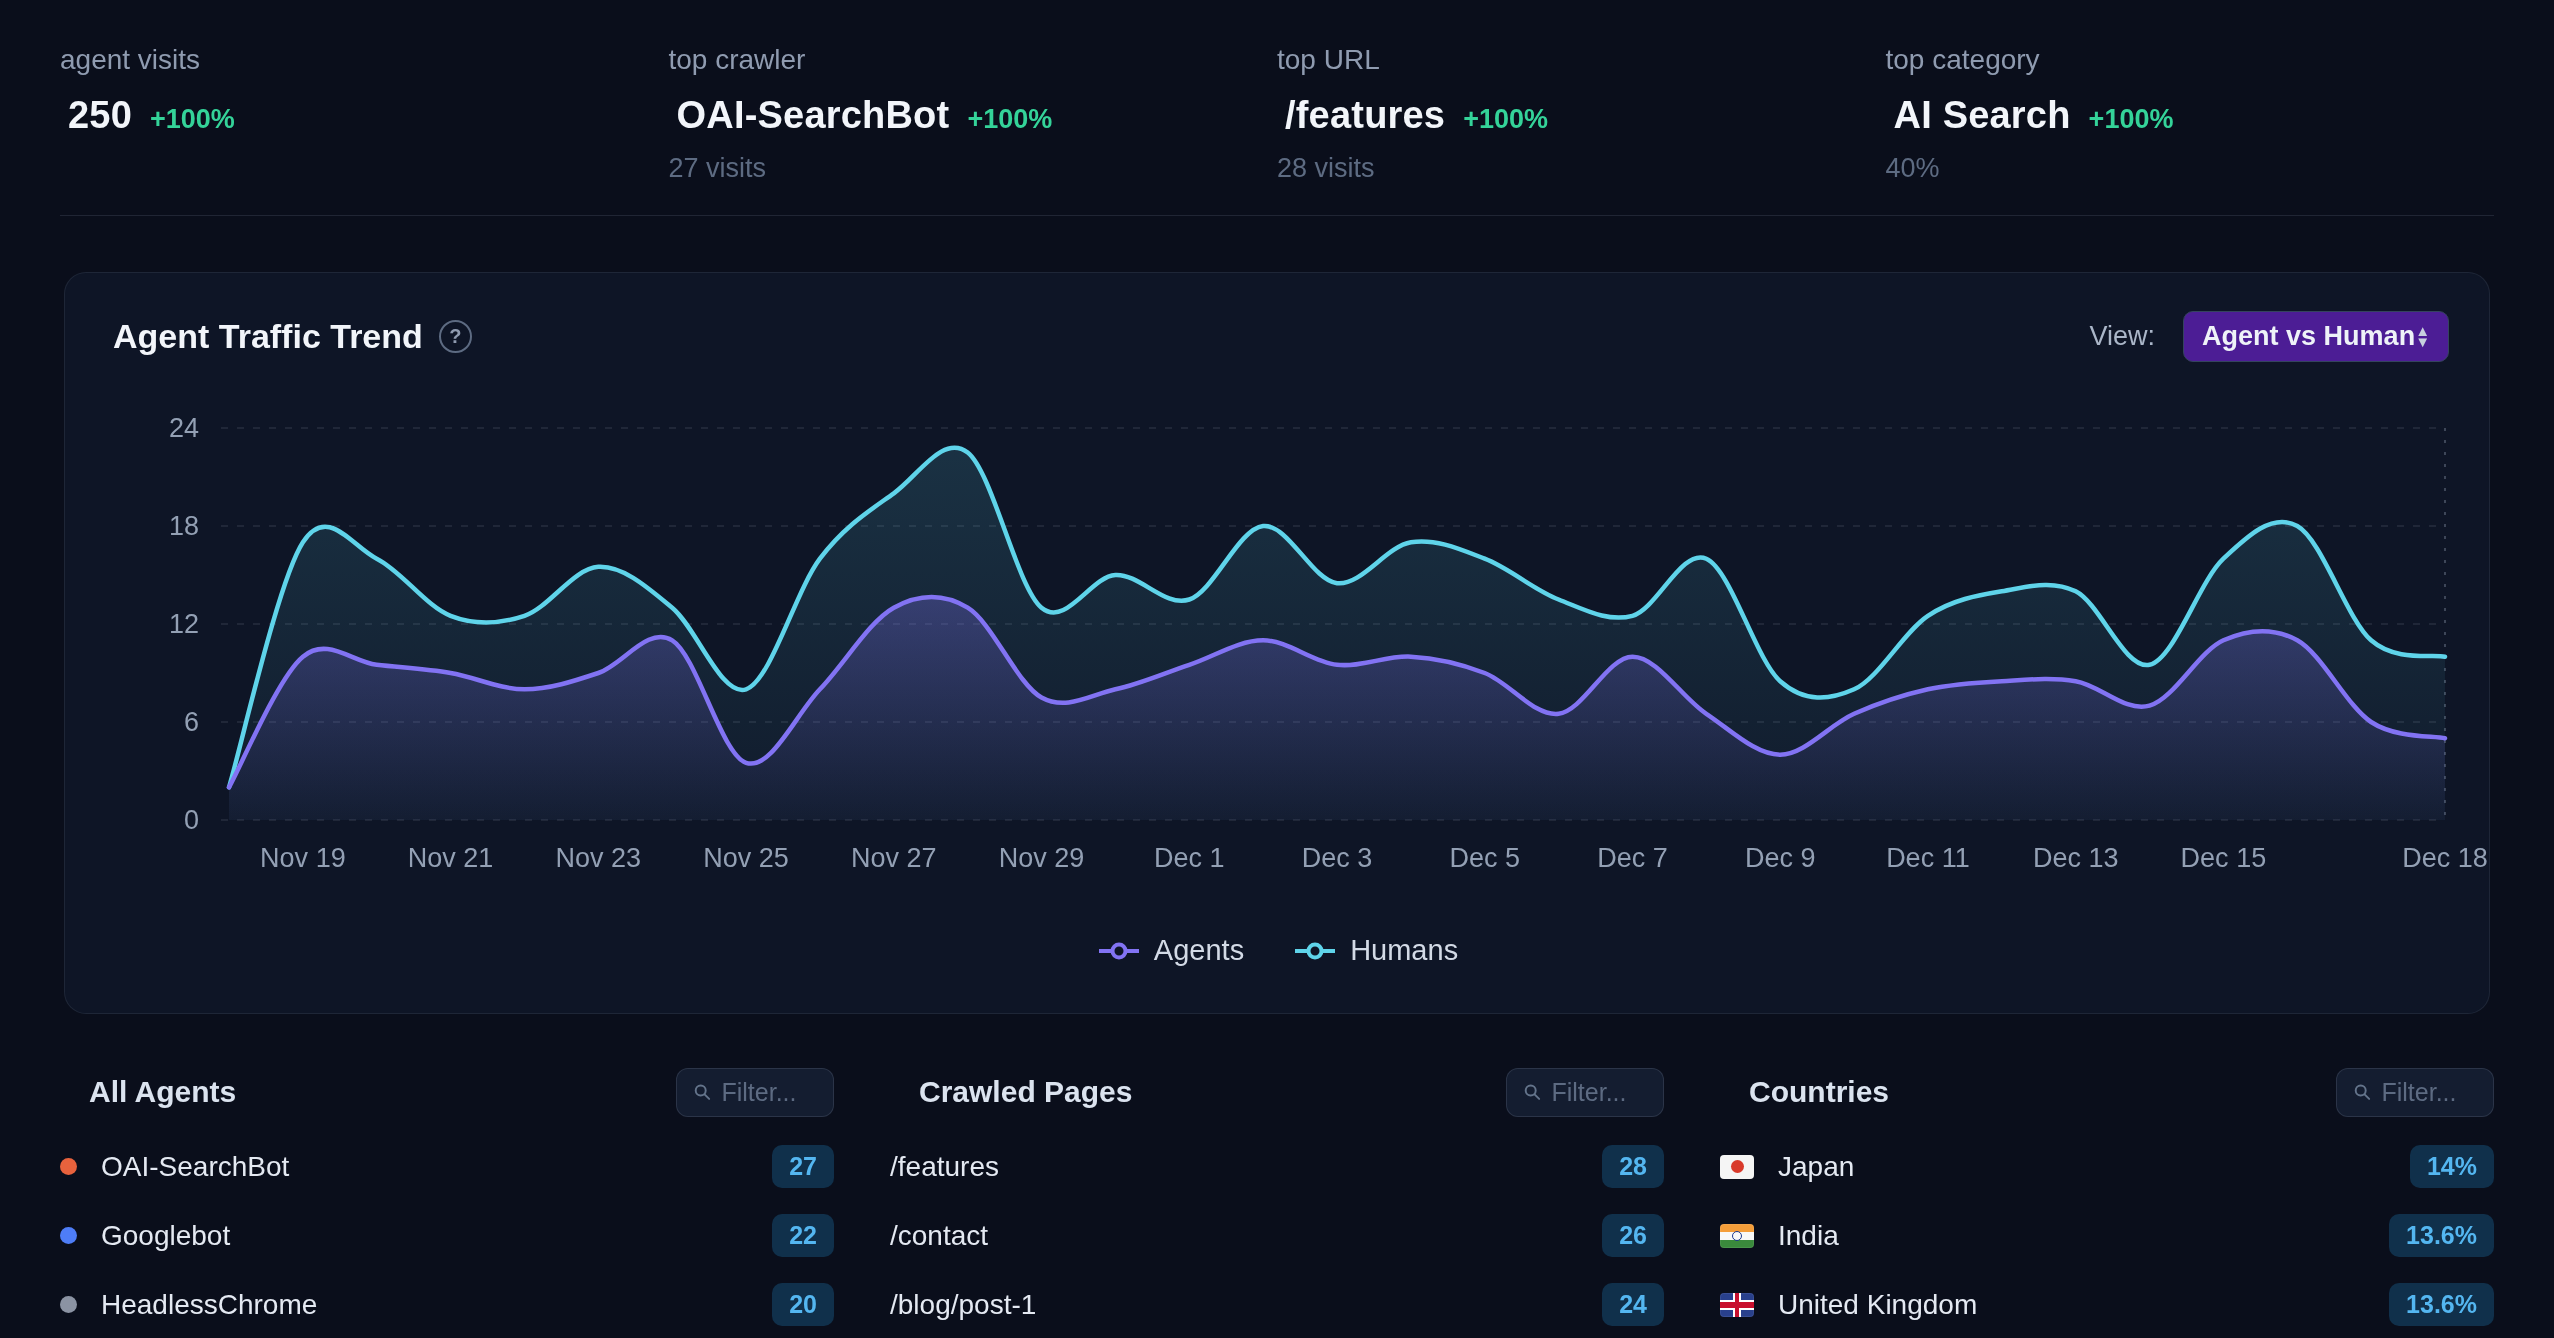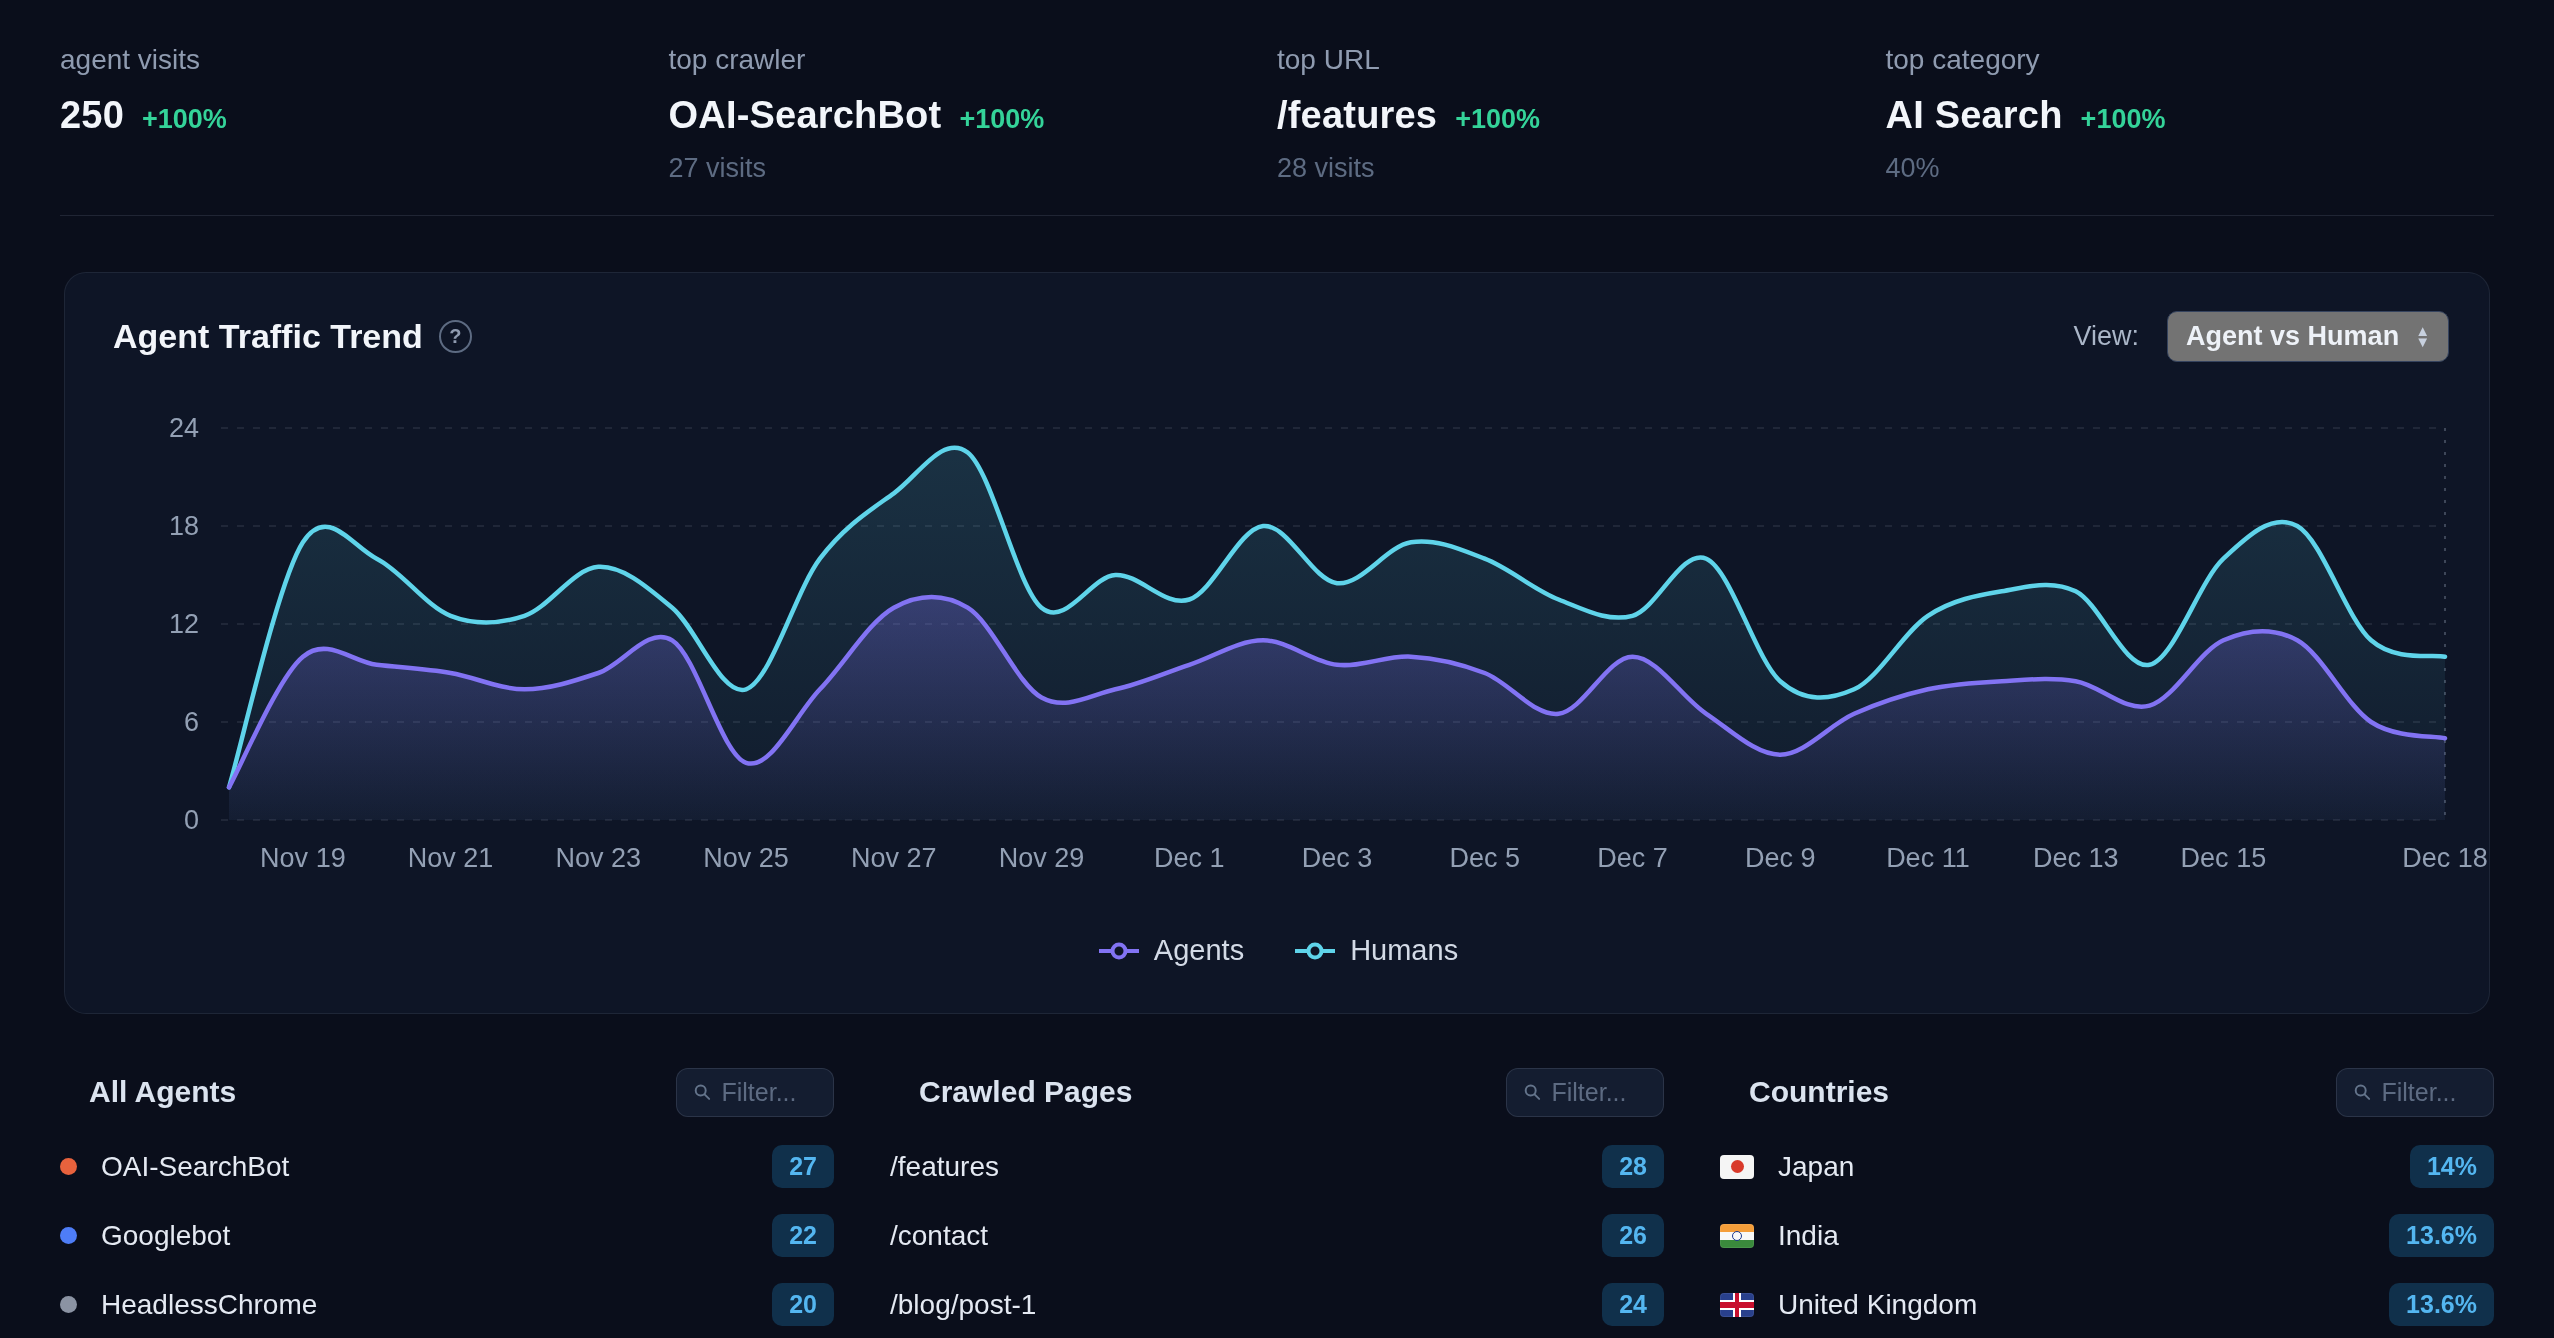--- a/index.html
+++ b/index.html
@@ -4,37 +4,37 @@
 <style>
   * { margin:0; padding:0; box-sizing:border-box; }
   html,body { background:#0a0e1b; }
   body { width:2554px; height:1338px; overflow:hidden; font-family:"Liberation Sans", sans-serif; }
   .page { width:2554px; height:1338px; background:#0a0e1b; position:relative; }
 
   
   .stats-row { display:grid; grid-template-columns:repeat(4,1fr); padding:44px 60px 0; }
   .stat-label { font-size:28px; color:#8f9bb0; }
   .stat-value-row { margin-top:18px; display:flex; align-items:baseline; gap:18px; }
-  .stat-value { font-size:38px; font-weight:700; color:#f2f5fa; letter-spacing:.2px; }
+  .stat-value { font-size:38px; font-weight:700; color:#f2f5fa; letter-spacing:.2px;margin-left:8px; }
   .stat-delta { font-size:27px; font-weight:700; color:#34d399; }
   .stat-sub { margin-top:16px; font-size:27px; color:#5d6b82; min-height:32px; }
   .divider { margin:30px 60px 0; border:none; border-top:1px solid rgba(148,163,184,.16); }
 
   
   .chart-card { position:relative; margin:56px 64px 0; height:742px; background:#0e1526;
     border:1px solid rgba(148,163,184,.12); border-radius:22px; }
   .chart-header { position:absolute; top:38px; left:48px; right:40px; display:flex;
     justify-content:space-between; align-items:center; z-index:2; }
   .chart-title-wrap { display:flex; align-items:center; }
   .chart-title { font-size:34px; font-weight:700; color:#f2f5fa; }
   .help-icon { width:33px; height:33px; border-radius:50%; border:2.5px solid #5d6b82; color:#8f9bb0;
     font-size:20px; font-weight:700; display:flex; align-items:center; justify-content:center; margin-left:16px; }
   .view-wrap { display:flex; align-items:center; }
   .view-label { font-size:27px; color:#aab6c8; margin-right:28px; }
-  .view-select { display:flex; align-items:center; gap:16px; background:#737373; border:1px solid #35435e;
+  .view-select { display:flex; align-items:center; background:#4c1d95; border:1px solid #35435e;
     border-radius:10px; padding:9px 18px; font-size:27px; color:#eef2f8; font-weight:600; cursor:pointer; }
   .select-arrows { display:flex; flex-direction:column; line-height:.72; font-size:15px; color:#c7d0de; }
   .chart-area { position:absolute; inset:0; }
   .chart-legend { position:absolute; left:0; right:0; bottom:46px; display:flex; justify-content:center;
     gap:48px; align-items:center; }
   .legend-item { display:flex; align-items:center; gap:12px; font-size:29px; color:#d3dae6; cursor:pointer; }
 
   
   .lists-row { display:grid; grid-template-columns:repeat(3,1fr); gap:56px; padding:50px 60px 0; }
   .list-header { display:flex; justify-content:space-between; align-items:center; height:56px; }

